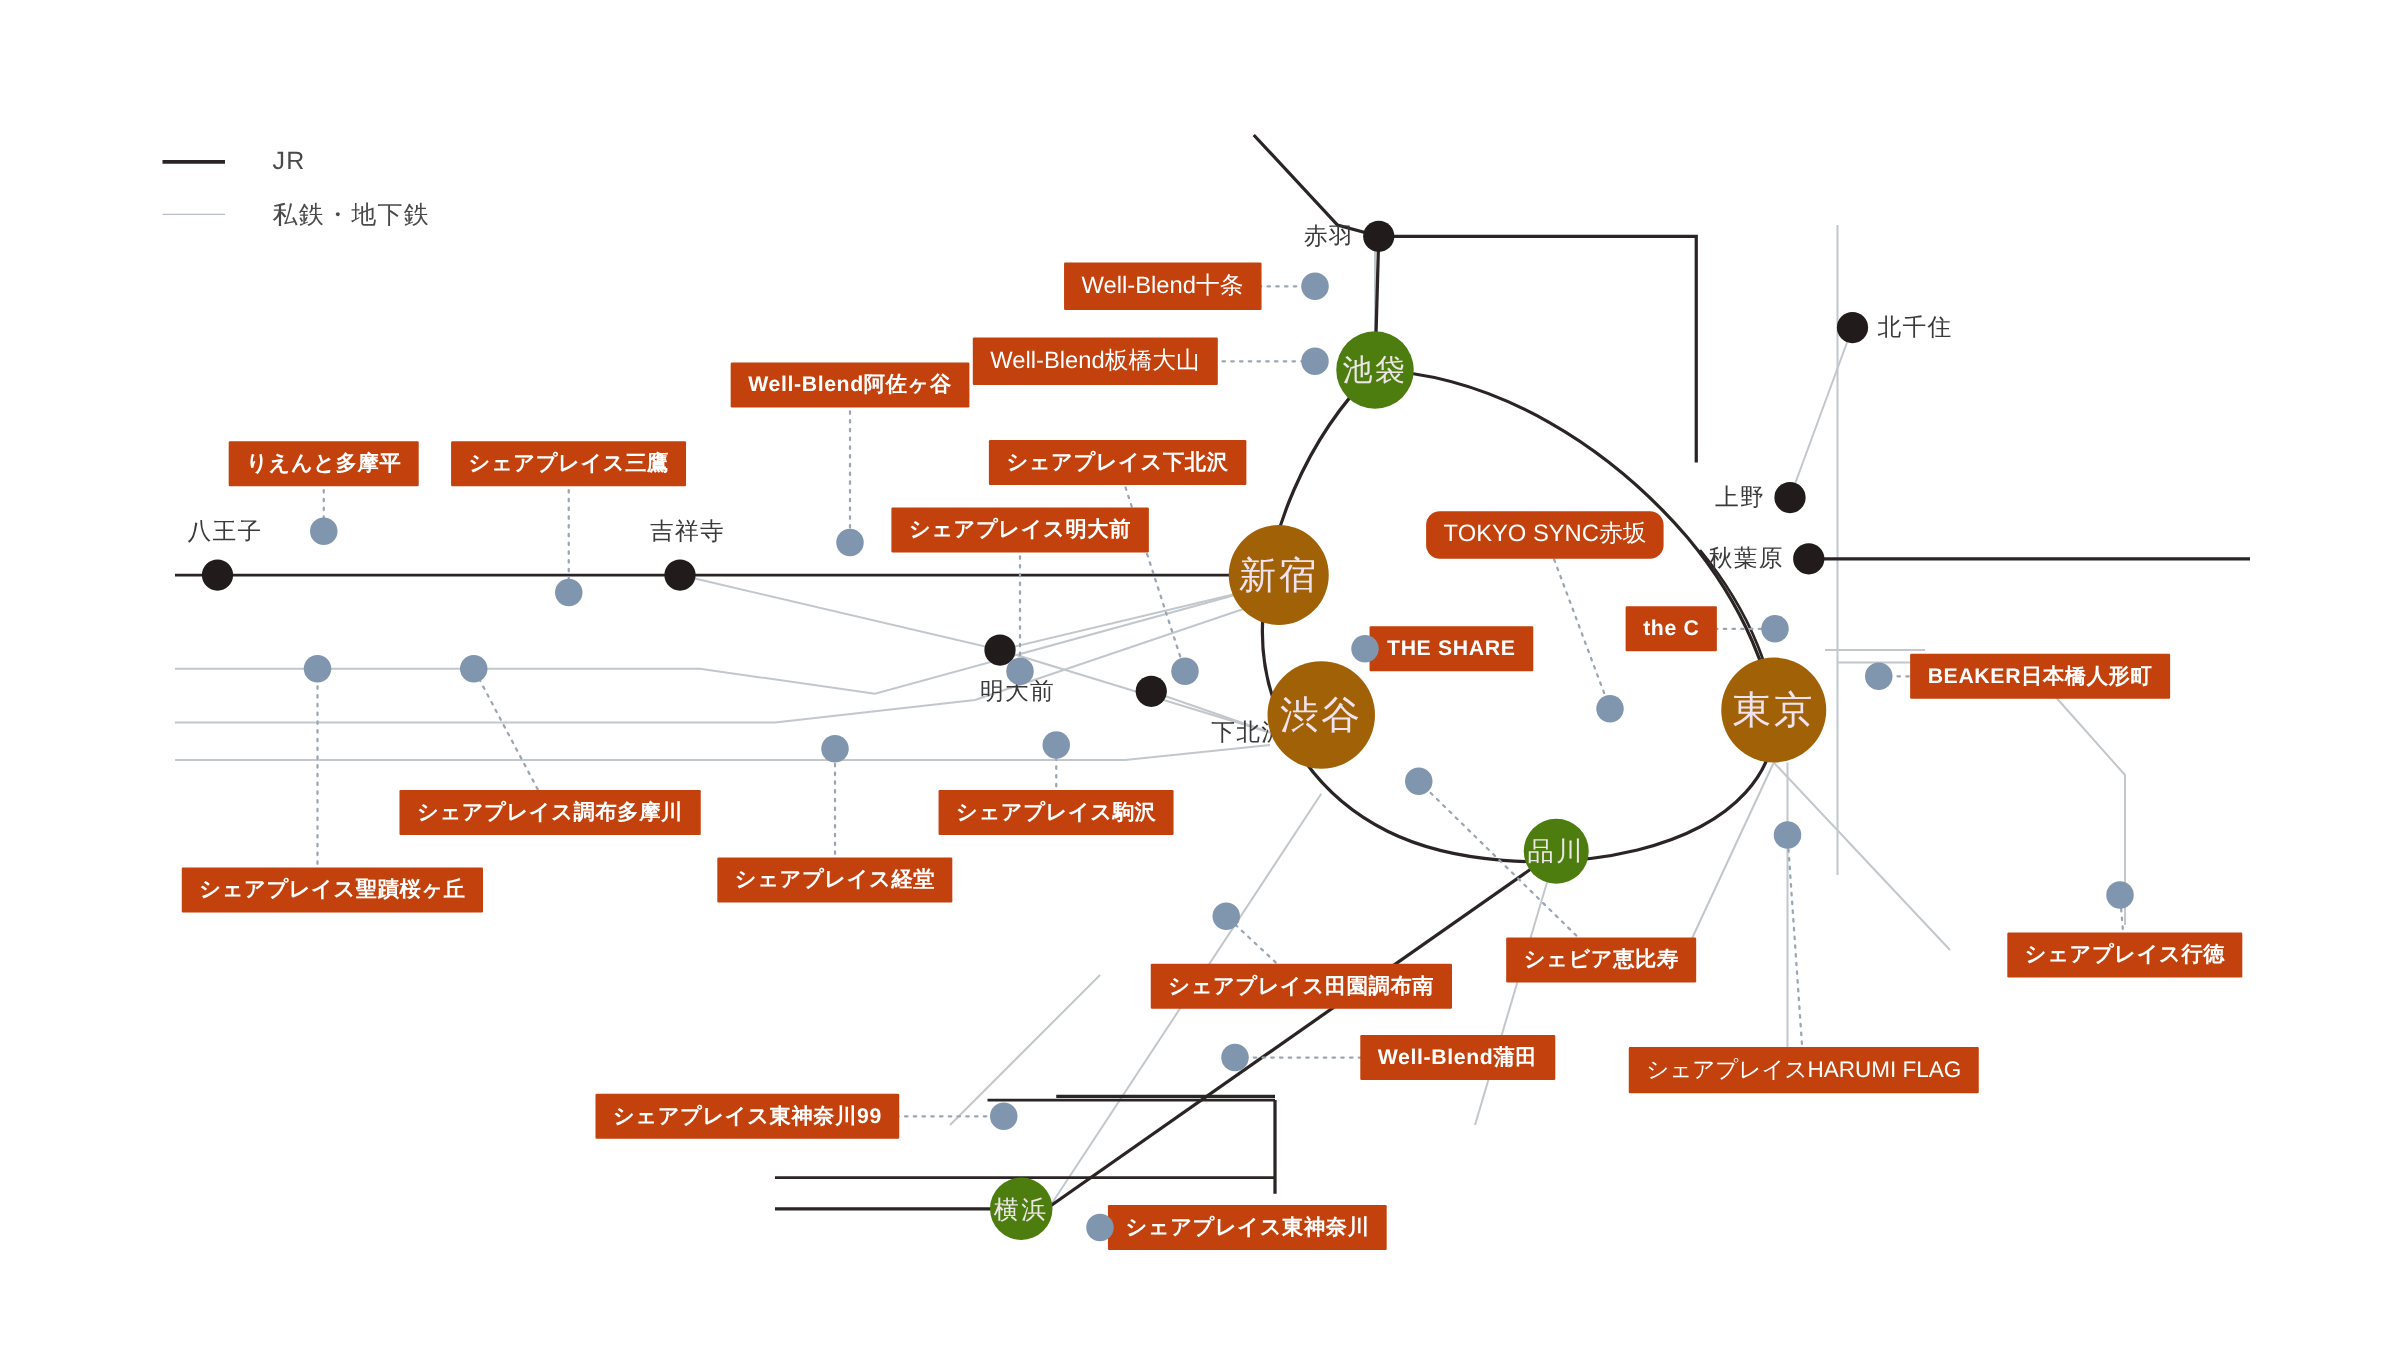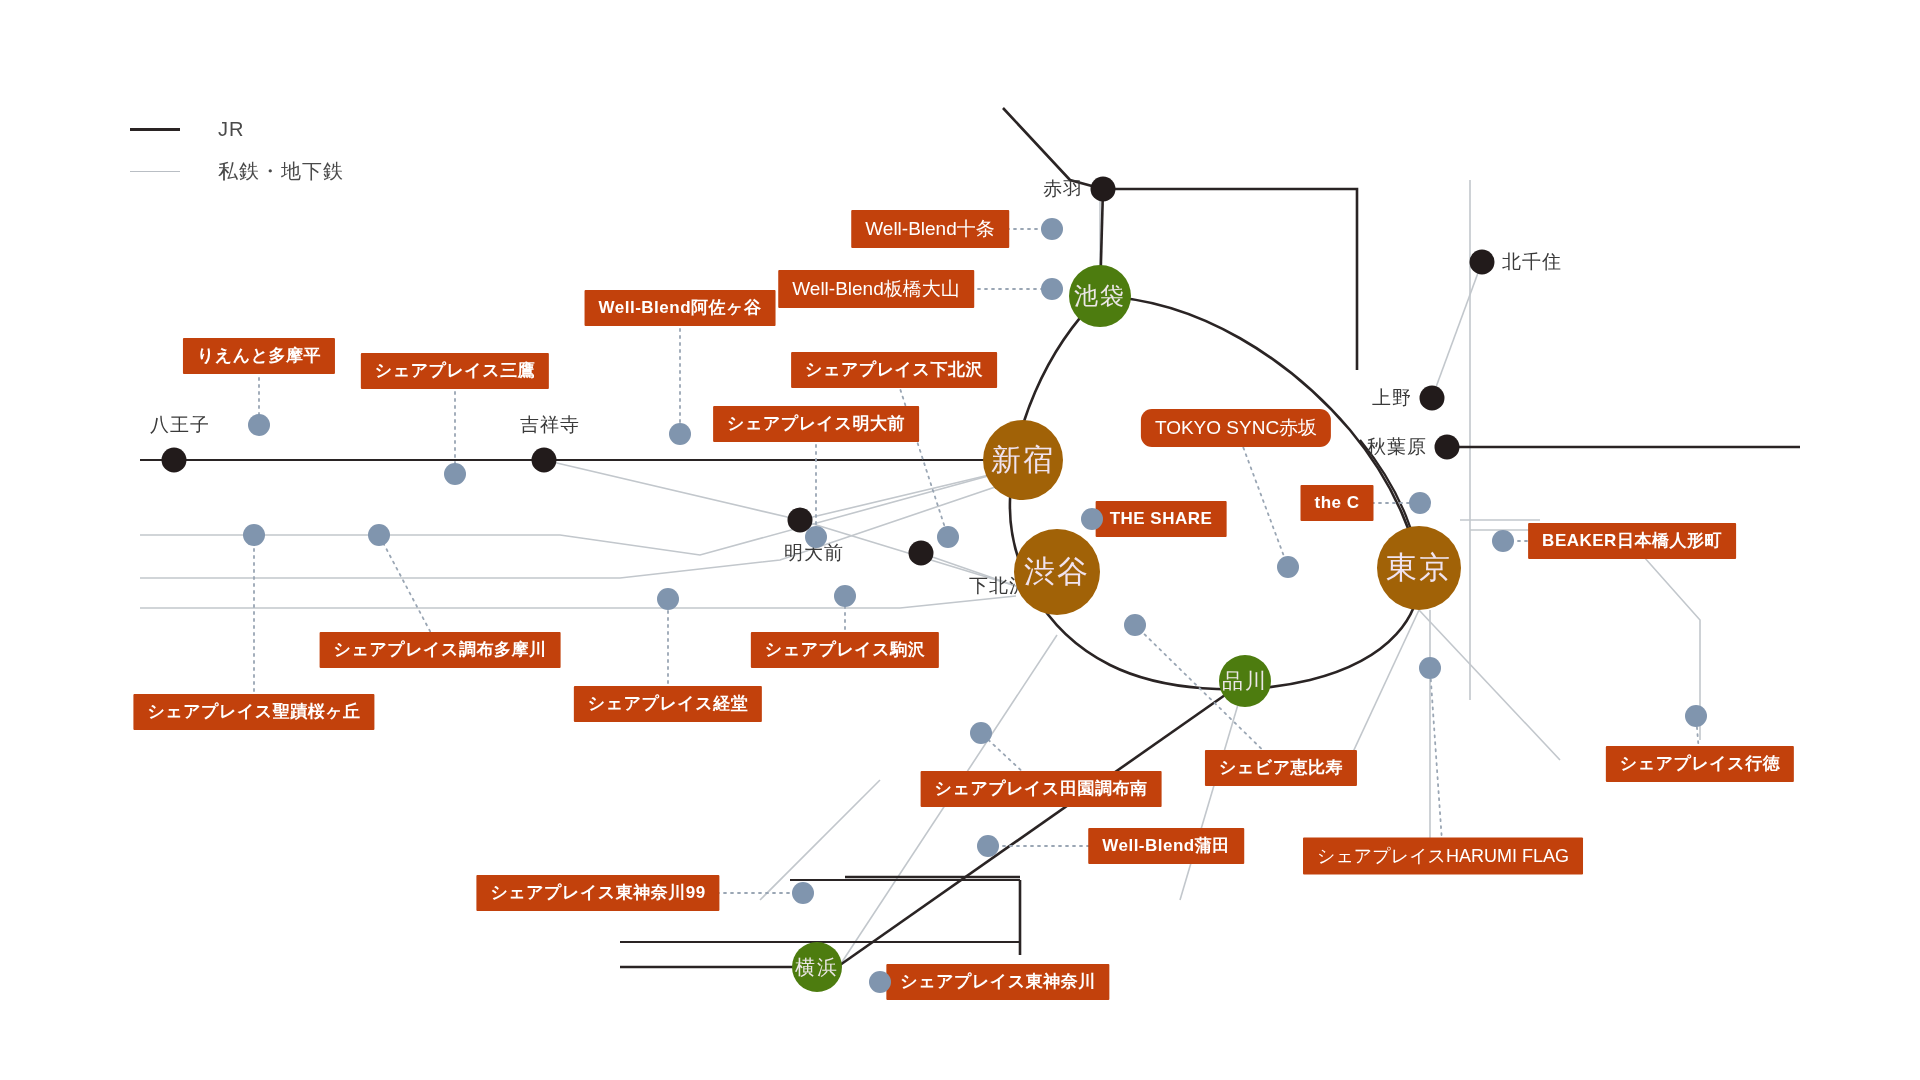--- a/index.html
+++ b/index.html
@@ -170,39 +170,39 @@
       <div class="sdot" style="left: 921px; top: 553px;"></div>
       <div class="slabel" style="left: 981px; top: 586px; margin-left: 48px;">下北沢</div>
     </div>
   <div id="props-layer">
       <div class="chip thin" style="left: 930px; top: 229px;">Well-Blend十条</div>
       <div class="pdot" style="left: 1052px; top: 229px;"></div>
       <div class="chip thin" style="left: 876px; top: 289px;">Well-Blend板橋大山</div>
       <div class="pdot" style="left: 1052px; top: 289px;"></div>
       <div class="chip" style="left: 680px; top: 308px;">Well-Blend阿佐ヶ谷</div>
       <div class="pdot" style="left: 680px; top: 434px;"></div>
-      <div class="chip" style="left: 259px; top: 356px;">りえんと多摩平</div>
+      <div class="chip" style="left: 259px; top: 371px;">りえんと多摩平</div>
       <div class="pdot" style="left: 259px; top: 425px;"></div>
       <div class="chip" style="left: 455px; top: 371px;">シェアプレイス三鷹</div>
       <div class="pdot" style="left: 455px; top: 474px;"></div>
       <div class="chip" style="left: 894px; top: 370px;">シェアプレイス下北沢</div>
       <div class="pdot" style="left: 948px; top: 537px;"></div>
       <div class="chip" style="left: 816px; top: 424px;">シェアプレイス明大前</div>
       <div class="pdot" style="left: 816px; top: 537px;"></div>
       <div class="chip thin" style="left: 1236px; top: 428px; border-radius: 11px;">TOKYO SYNC赤坂</div>
       <div class="pdot" style="left: 1288px; top: 567px;"></div>
       <div class="chip" style="left: 1161px; top: 519px;">THE SHARE</div>
       <div class="pdot" style="left: 1092px; top: 519px;"></div>
       <div class="chip" style="left: 1337px; top: 503px;">the C</div>
       <div class="pdot" style="left: 1420px; top: 503px;"></div>
       <div class="chip" style="left: 1632px; top: 541px;">BEAKER日本橋人形町</div>
       <div class="pdot" style="left: 1503px; top: 541px;"></div>
       <div class="chip" style="left: 440px; top: 650px;">シェアプレイス調布多摩川</div>
       <div class="pdot" style="left: 379px; top: 535px;"></div>
-      <div class="chip" style="left: 254px; top: 712px;">シェアプレイス聖蹟桜ヶ丘</div>
+      <div class="chip" style="left: 266px; top: 712px;">シェアプレイス聖蹟桜ヶ丘</div>
       <div class="pdot" style="left: 254px; top: 535px;"></div>
       <div class="chip" style="left: 668px; top: 704px;">シェアプレイス経堂</div>
       <div class="pdot" style="left: 668px; top: 599px;"></div>
       <div class="chip" style="left: 845px; top: 650px;">シェアプレイス駒沢</div>
       <div class="pdot" style="left: 845px; top: 596px;"></div>
       <div class="chip" style="left: 1041px; top: 789px;">シェアプレイス田園調布南</div>
       <div class="pdot" style="left: 981px; top: 733px;"></div>
       <div class="chip" style="left: 1281px; top: 768px;">シェビア恵比寿</div>
       <div class="pdot" style="left: 1135px; top: 625px;"></div>
       <div class="chip" style="left: 1166px; top: 846px;">Well-Blend蒲田</div>

